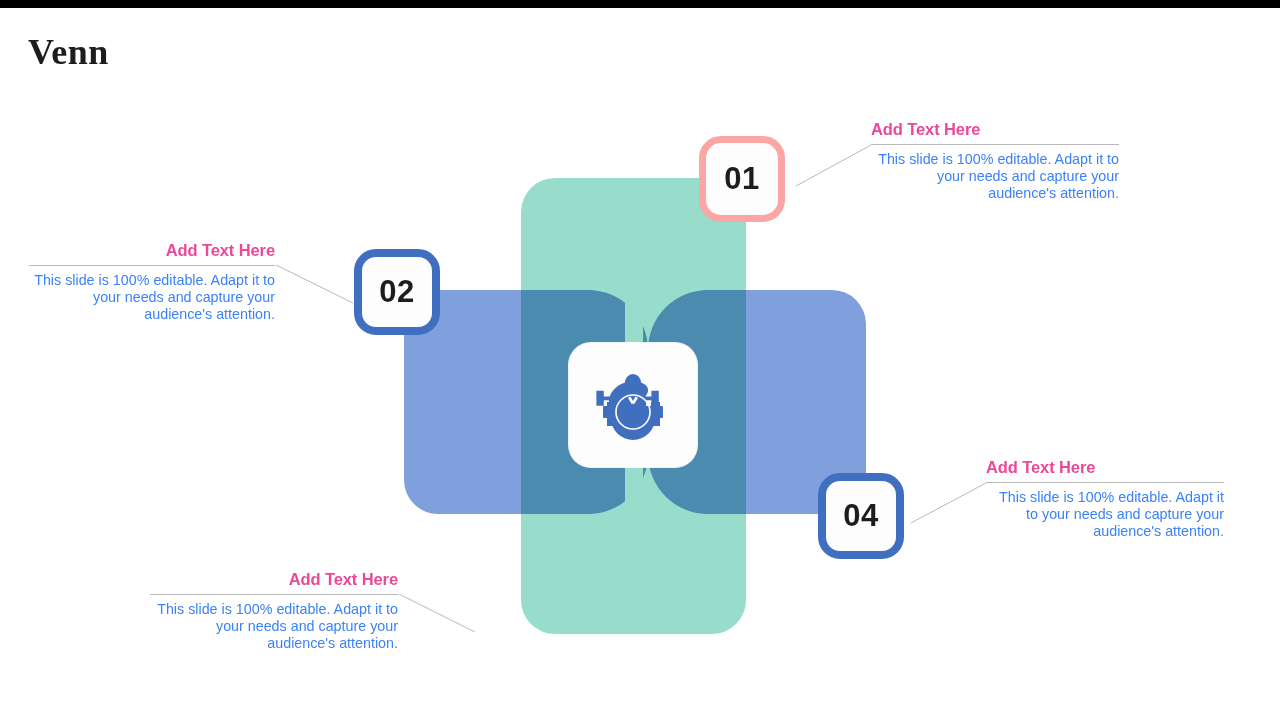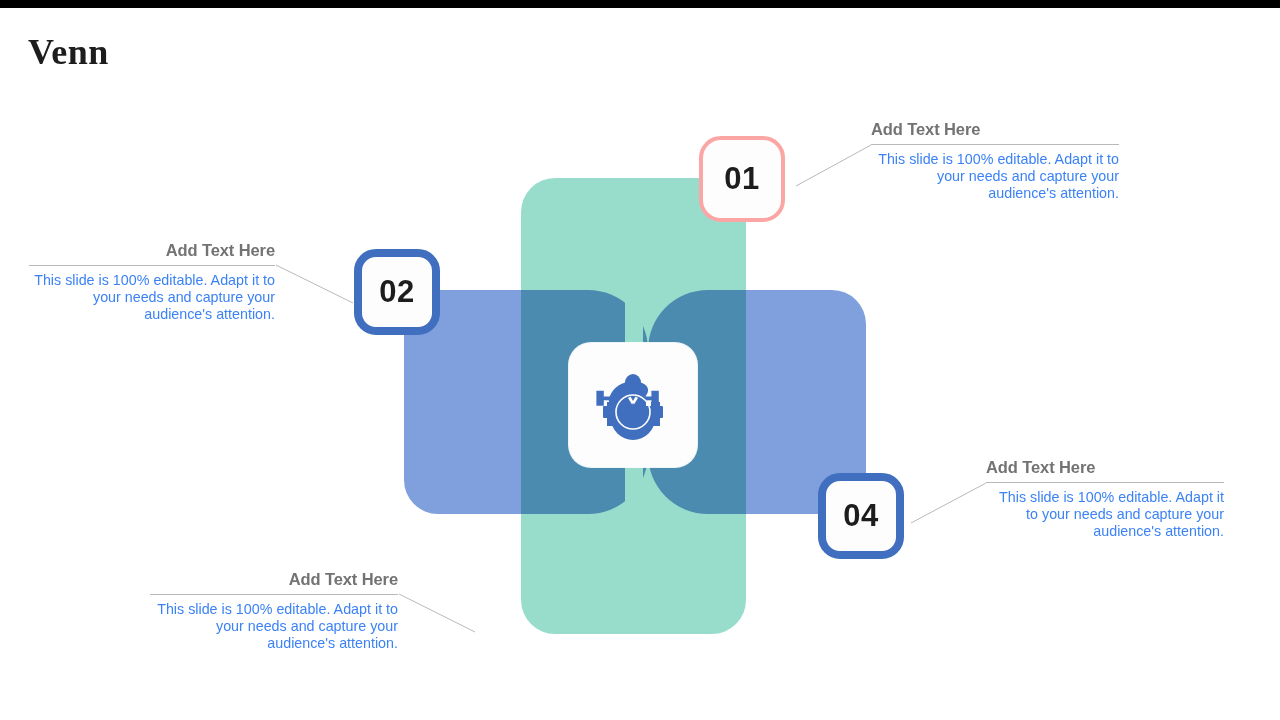--- a/index.html
+++ b/index.html
@@ -118,34 +118,34 @@
     background: #fdfdfd;
     display: flex;
     align-items: center;
     justify-content: center;
     font-size: 31px;
     font-weight: bold;
     color: #1d1d1d;
     letter-spacing: 0.5px;
     box-sizing: border-box;
   }
-  .badge.teal  { border: 4px solid #fca5a5; }
+  .badge.teal  { border: 7px solid #fca5a5; }
   .badge.blue  { border: 8px solid #3f6fbe; }
 
   .badge-01 { left: 699px; top: 136px; }
   .badge-02 { left: 354px; top: 249px; }
   .badge-03 { left: 475px; top: 589px; }
   .badge-04 { left: 818px; top: 473px; }
 
   
   .callout { position: absolute; }
   .callout .heading {
     font-size: 16.5px;
     font-weight: bold;
-    color: #737373;
+    color: #ec4899;
     letter-spacing: -0.1px;
     white-space: nowrap;
     line-height: 20px;
   }
   .callout .rule {
     height: 1px;
     background: #b9b9b9;
     margin-top: 5px;
   }
   .callout .body {

